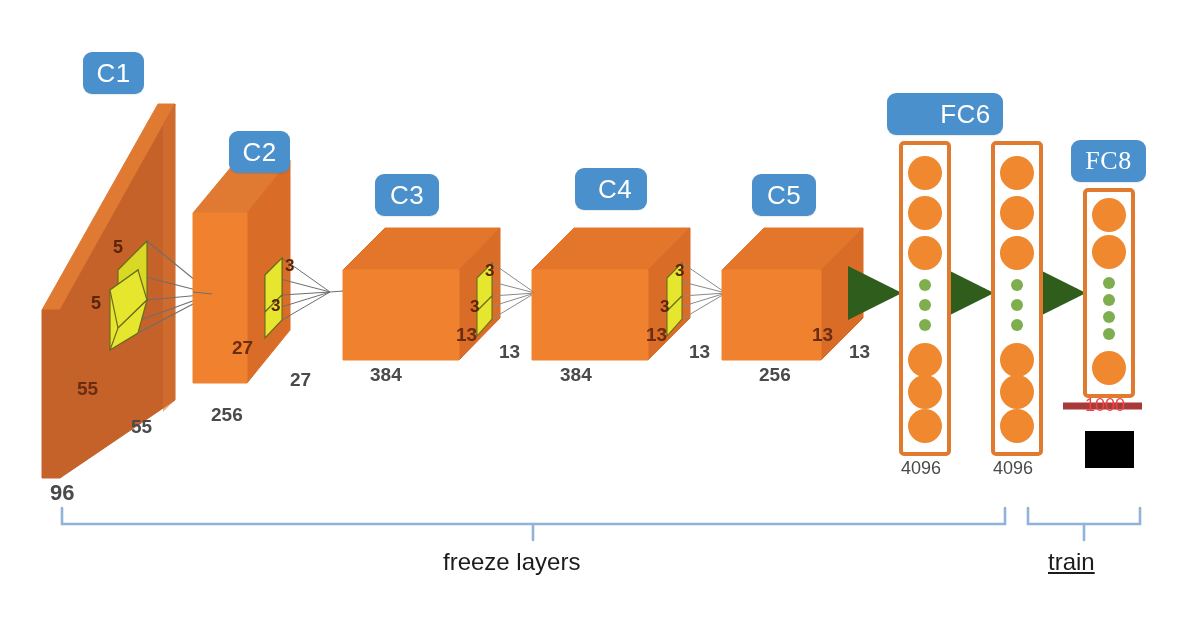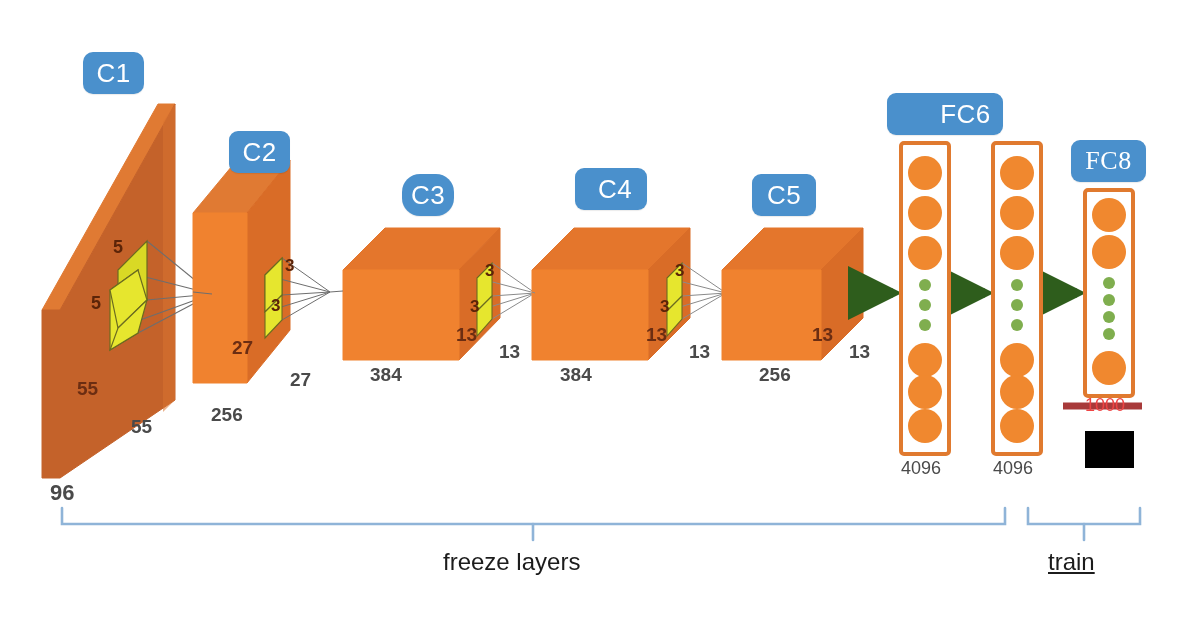--- a/index.html
+++ b/index.html
@@ -211,27 +211,27 @@
     <g fill="none" stroke="#8fb4d8" stroke-width="2.6" stroke-linecap="round">
       <path d="M62,508 L62,524 L1005,524 L1005,508"></path>
       <path d="M533,524 L533,540"></path>
     </g>
     <g fill="none" stroke="#8fb4d8" stroke-width="2.6" stroke-linecap="round">
       <path d="M1028,508 L1028,524 L1140,524 L1140,508"></path>
       <path d="M1084,524 L1084,540"></path>
     </g>
   </svg>
 
-  <div class="badge" style="left:83px;top:52px;width:61px;height:42px;border-radius:10px;">
+  <div class="badge" style="left:83px;top:52px;width:61px;height:42px;">
     <span>C1</span>
   </div>
   <div class="badge" style="left:229px;top:131px;width:61px;height:42px;">
     <span>C2</span>
   </div>
-  <div class="badge" style="left:402px;top:174px;width:52px;height:42px;border-radius:18px;">
+  <div class="badge" style="left:375px;top:174px;width:64px;height:42px;">
     <span>C3</span>
   </div>
   <div class="badge" style="left:575px;top:168px;width:64px;height:42px;padding-left:8px;">
     <span>C4</span>
   </div>
   <div class="badge" style="left:752px;top:174px;width:64px;height:42px;">
     <span>C5</span>
   </div>
   <div class="badge" style="left:887px;top:93px;width:75px;height:42px;padding-left:41px;">
     <span>FC6</span>

